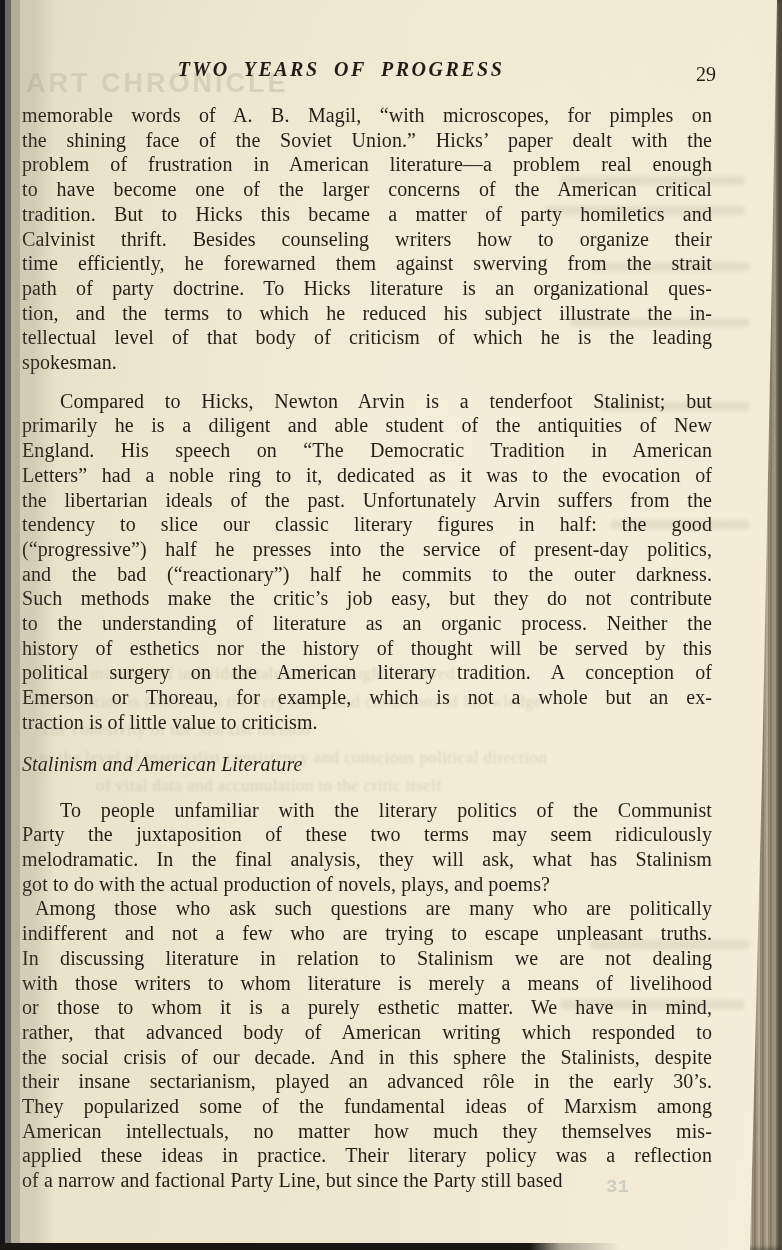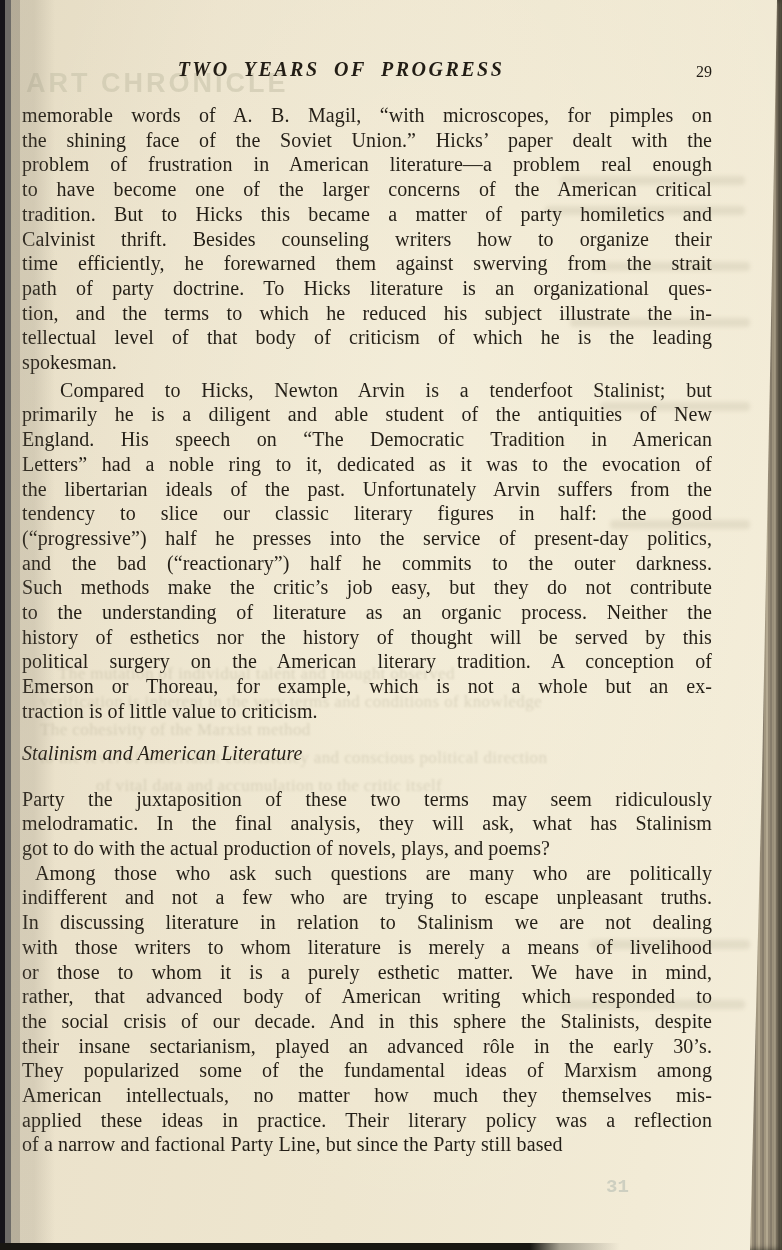--- a/index.html
+++ b/index.html
@@ -45,34 +45,34 @@
   
   .running-header{
     position:absolute;top:58px;left:22px;width:690px;
     text-align:center;transform:translateX(-26px);
     font-style:italic;font-weight:bold;
     font-size:20px;letter-spacing:2.5px;word-spacing:7px;
     color:#221d15;z-index:6;
   }
   .folio{
     position:absolute;top:63px;left:696px;width:40px;
-    font-size:16px;color:#221d15;z-index:6;text-align:left;
+    font-size:20px;color:#221d15;z-index:6;text-align:left;
   }
   
   .body-text{
     position:absolute;top:103px;left:22px;width:690px;
     font-size:20px;line-height:24.7px;color:#241f17;
     letter-spacing:.1px;z-index:6;
   }
   .body-text .line{text-align:justify;text-align-last:justify;}
   .body-text .line.last{text-align-last:left;}
   .para.normal .line.first{text-indent:38px;}
   .para.small .line.first{text-indent:13px;}
   .para{margin:0;}
-  .para.m-top{margin-top:3px;}
+  .para.m-top{margin-top:14px;}
   .block.heading{
     font-style:italic;font-size:20px;line-height:26px;
     margin-top:16px;margin-bottom:21px;color:#241f17;
   }
   
   .ghost-header{
     position:absolute;top:68px;left:26px;
     font-family:"Liberation Sans","DejaVu Sans",sans-serif;
     font-weight:bold;font-size:27px;letter-spacing:3px;
     color:#c9c4ab;opacity:.6;filter:blur(.6px);
@@ -146,20 +146,21 @@
         <div class="line">and the bad (“reactionary”) half he commits to the outer darkness.</div>
         <div class="line">Such methods make the critic’s job easy, but they do not contribute</div>
         <div class="line">to the understanding of literature as an organic process. Neither the</div>
         <div class="line">history of esthetics nor the history of thought will be served by this</div>
         <div class="line">political surgery on the American literary tradition. A conception of</div>
         <div class="line">Emerson or Thoreau, for example, which is not a whole but an ex-</div>
         <div class="line last">traction is of little value to criticism.</div>
       </div>
       <div class="block heading">Stalinism and American Literature</div>
       <div class="block para normal">
+        <div class="line first">To people unfamiliar with the literary politics of the Communist</div>
         <div class="line">Party the juxtaposition of these two terms may seem ridiculously</div>
         <div class="line">melodramatic. In the final analysis, they will ask, what has Stalinism</div>
         <div class="line last">got to do with the actual production of novels, plays, and poems?</div>
       </div>
       <div class="block para small">
         <div class="line first">Among those who ask such questions are many who are politically</div>
         <div class="line">indifferent and not a few who are trying to escape unpleasant truths.</div>
         <div class="line">In discussing literature in relation to Stalinism we are not dealing</div>
         <div class="line">with those writers to whom literature is merely a means of livelihood</div>
         <div class="line">or those to whom it is a purely esthetic matter. We have in mind,</div>

